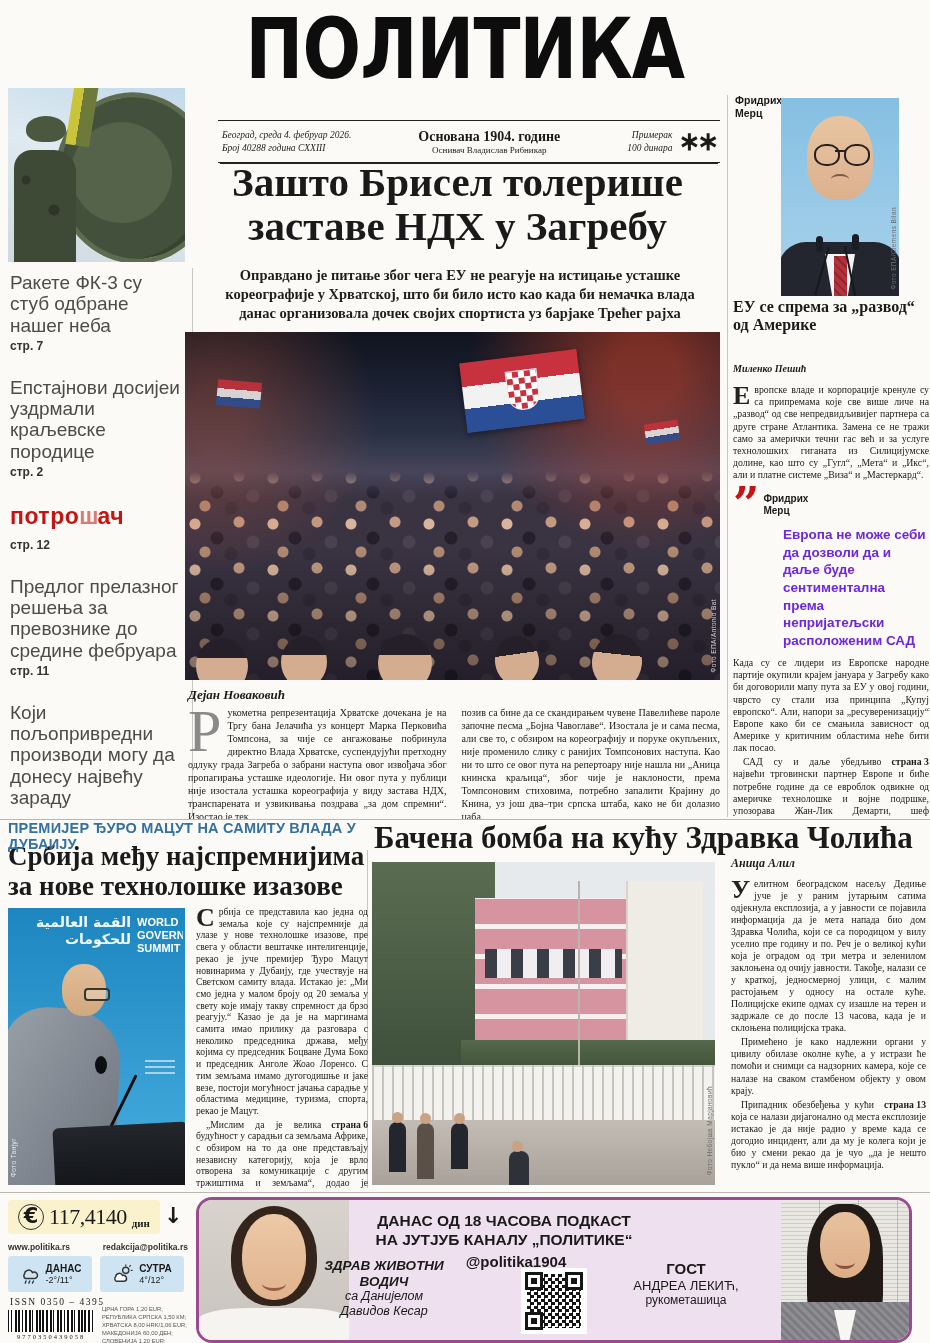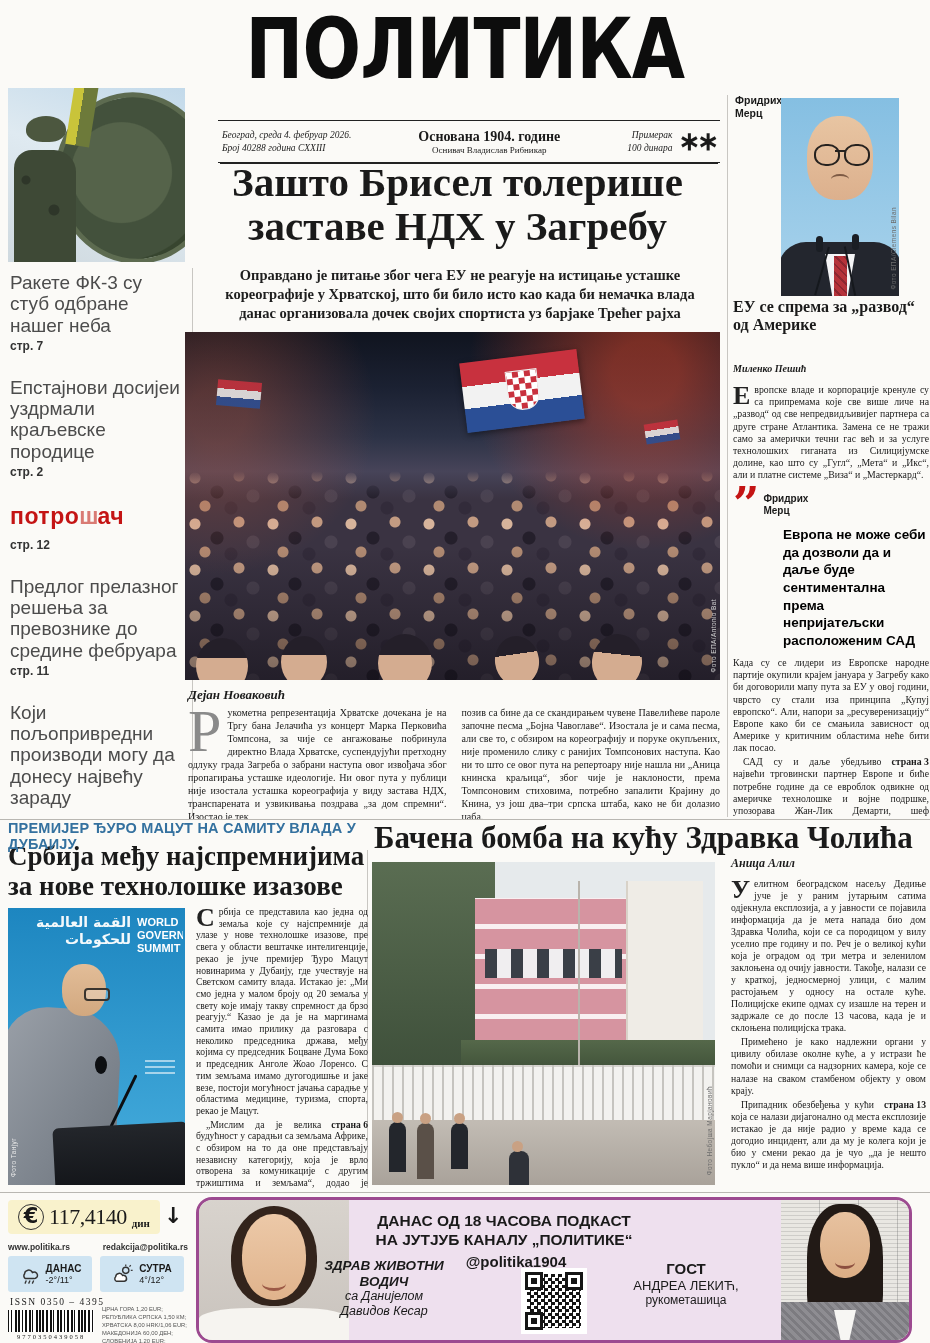--- a/index.html
+++ b/index.html
@@ -112,21 +112,21 @@
   #eu-headline{font-weight:bold;font-size:16px;line-height:1.1;margin-bottom:30px;}
   #eu-byline{font-style:italic;font-size:10px;font-weight:bold;margin-bottom:10px;}
   .eu-p{font-size:9.8px;line-height:1.24;text-align:justify;}
   .eu-p + .eu-p{text-indent:10px;margin-top:2px;}
   #pullquote{margin:10px 0 8px 0;}
   #pq-head{display:flex;align-items:flex-start;gap:6px;}
   #pq-marks::before{content:"”";font-size:46px;line-height:26px;color:#c41414;font-weight:bold;
     font-family:"DejaVu Serif",serif;letter-spacing:-2px;}
   #pq-label{font-family:"Liberation Sans",sans-serif;font-weight:bold;font-size:10px;line-height:1.15;padding-top:2px;}
   #pq-text{font-family:"Liberation Sans",sans-serif;font-weight:bold;font-size:13.5px;line-height:1.3;
-    padding-left:50px;margin-top:2px;color:#000000;}
+    padding-left:50px;margin-top:2px;color:#6d28d9;}
 
   
   #macut-kicker{left:8px;top:820px;width:362px;font-family:"Liberation Sans",sans-serif;
     font-weight:bold;font-size:14.5px;color:#34719f;letter-spacing:.2px;}
   #macut-headline{left:8px;top:841px;width:360px;font-weight:bold;font-size:27px;line-height:1.12;}
   #macut-photo{left:8px;top:908px;width:177px;height:277px;
     background:linear-gradient(180deg,#1d86c0,#47aede);}
   .ar-text{position:absolute;right:54px;top:6px;width:100px;color:#fff;
     font:bold 14px "DejaVu Sans",sans-serif;text-align:right;line-height:1.2;opacity:.95;}
   .en-text{position:absolute;right:2px;top:8px;width:46px;height:48px;overflow:hidden;color:#fff;

